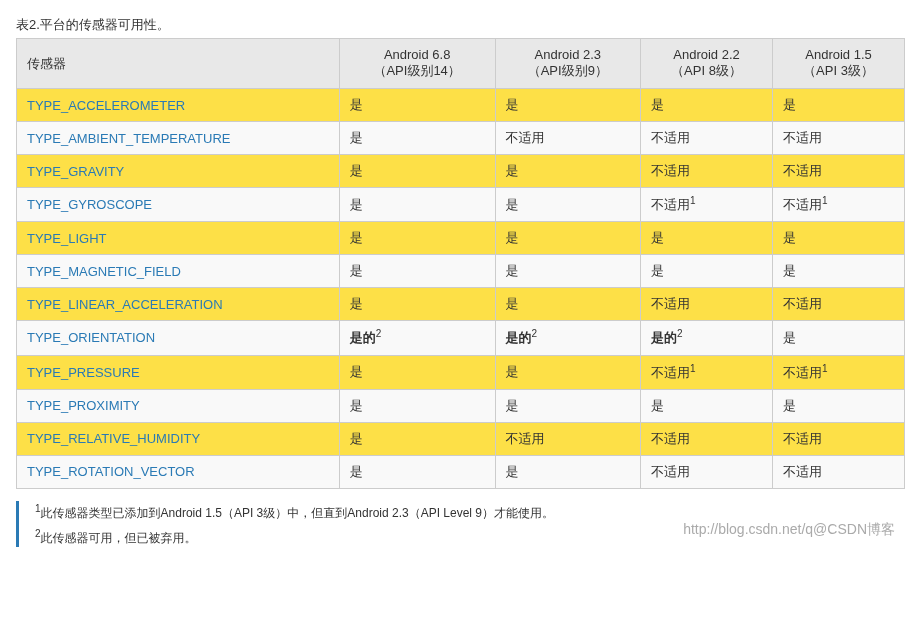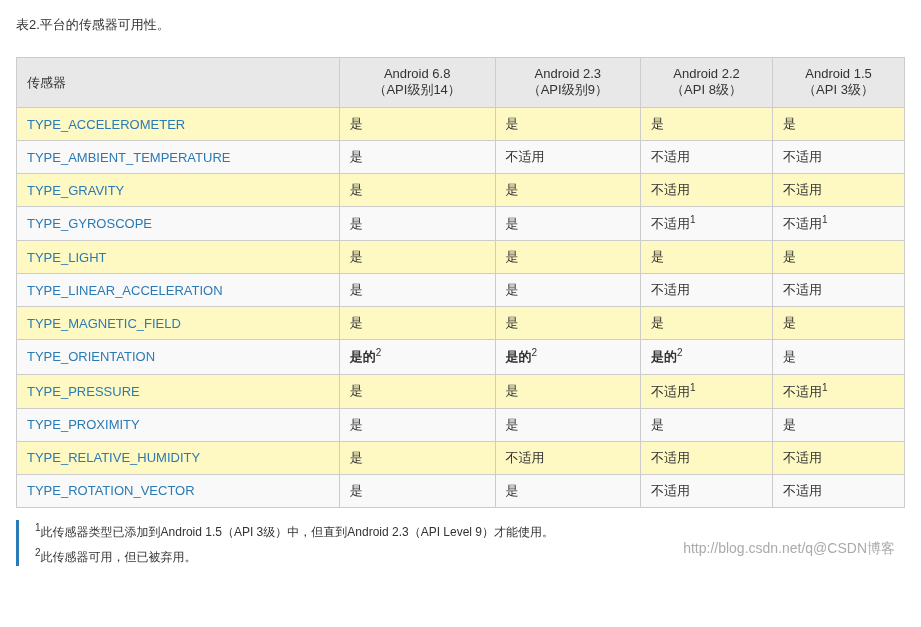--- a/index.html
+++ b/index.html
@@ -5,21 +5,21 @@
     * { box-sizing: border-box; margin: 0; padding: 0; }
     body {
       font-family: "Microsoft YaHei", "SimSun", Arial, sans-serif;
       font-size: 13px;
       background: #fff;
       color: #333;
       padding: 16px;
     }
     .table-caption {
       font-size: 13px;
-      margin-bottom: 23px;
+      margin-bottom: 4px;
       color: #333;
     }
     table {
       border-collapse: collapse;
       width: 100%;
       font-size: 13px;
     }
     thead tr {
       background: #e8e8e8;
     }
@@ -28,21 +28,21 @@
       padding: 8px 10px;
       text-align: center;
       font-weight: normal;
       color: #333;
       vertical-align: middle;
     }
     thead th.sensor-col {
       text-align: left;
     }
     tbody tr {
-      background: #fef9c3;
+      background: #fde047;
     }
     tbody tr:nth-child(even) {
       background: #f9f9f9;
     }
     tbody td {
       border: 1px solid #ccc;
       padding: 7px 10px;
       vertical-align: middle;
     }
     tbody td.sensor-name {
@@ -136,32 +136,32 @@
           <td class="value">不适用<sup>1</sup></td>
         </tr>
         <tr>
           <td class="sensor-name">TYPE_LIGHT</td>
           <td class="value">是</td>
           <td class="value">是</td>
           <td class="value">是</td>
           <td class="value">是</td>
         </tr>
         <tr>
+          <td class="sensor-name">TYPE_MAGNETIC_FIELD</td>
+          <td class="value">是</td>
+          <td class="value">是</td>
+          <td class="value">是</td>
+          <td class="value">是</td>
+        </tr>
+        <tr>
           <td class="sensor-name">TYPE_LINEAR_ACCELERATION</td>
           <td class="value">是</td>
           <td class="value">是</td>
           <td class="value">不适用</td>
           <td class="value">不适用</td>
-        </tr>
-        <tr>
-          <td class="sensor-name">TYPE_MAGNETIC_FIELD</td>
-          <td class="value">是</td>
-          <td class="value">是</td>
-          <td class="value">是</td>
-          <td class="value">是</td>
         </tr>
         <tr>
           <td class="sensor-name">TYPE_ORIENTATION</td>
           <td class="value"><b>是的</b><sup>2</sup></td>
           <td class="value"><b>是的</b><sup>2</sup></td>
           <td class="value"><b>是的</b><sup>2</sup></td>
           <td class="value">是</td>
         </tr>
         <tr>
           <td class="sensor-name">TYPE_PRESSURE</td>

